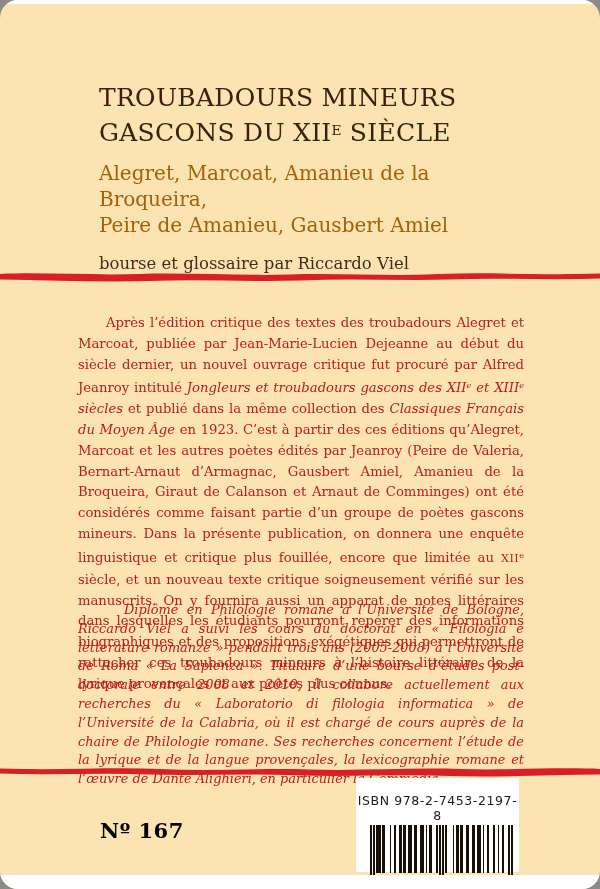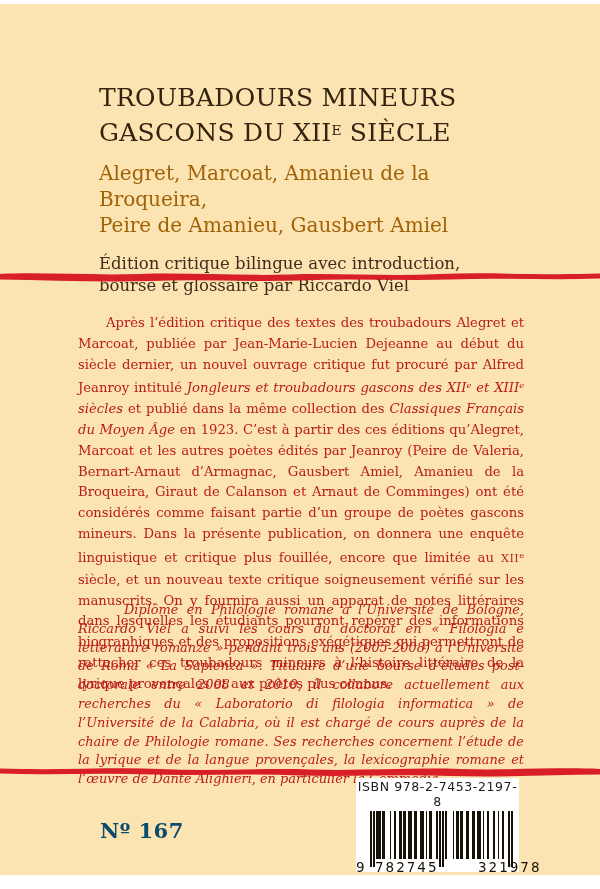--- a/index.html
+++ b/index.html
@@ -5,20 +5,21 @@
   * { margin: 0; padding: 0; box-sizing: border-box; }
   html, body { background: #8a8a8a; }
   .cover {
     position: relative;
     width: 600px;
     height: 889px;
     background: #fce3b2;
     font-family: "DejaVu Serif", "Liberation Serif", serif;
     color: #3f2d1b;
     overflow: hidden;
+    border-radius: 18px;
   }
   .edge-strip { position: absolute; left: 0; width: 100%; background: #ffffff; }
   .edge-top { top: 0; height: 4px; }
   .edge-bottom { bottom: 0; height: 14px; }
 
   .header { position: absolute; left: 99px; top: 82px; width: 430px; }
   .title {
     font-size: 25px;
     line-height: 32px;
     color: #33230f;
@@ -67,21 +68,21 @@
   .para .sup { font-size: 0.62em; vertical-align: 0.5em; }
   .para .sc { font-size: 0.85em; letter-spacing: 0.4px; }
 
   .isbn-box {
     position: absolute;
     left: 356px;
     top: 778px;
     width: 163px;
     height: 94px;
     background: #ffffff;
-    padding-top: 1px;
+    padding-top: 15px;
   }
   .isbn-label {
     text-align: center;
     font-family: "DejaVu Sans", "Liberation Sans", sans-serif;
     font-size: 12.5px;
     letter-spacing: 0.6px;
     color: #1d1d1d;
   }
   .barcode { position: relative; margin: 2px 0 0 14px; width: 145px; height: 74px; }
   .bc-bars { display: flex; align-items: flex-start; height: 56px; }
@@ -101,42 +102,41 @@
   .bc-digits .d-lead { position: absolute; left: 0; top: 0; }
   .bc-digits .d-g1 { position: absolute; left: 19px; top: 0; width: 62px; text-align: left; letter-spacing: 2px; }
   .bc-digits .d-g2 { position: absolute; left: 86px; top: 0; width: 62px; text-align: center; letter-spacing: 2px; margin-left: 36px; }
 
   .series-number {
     position: absolute;
     left: 100px;
     top: 818px;
     font-size: 21px;
     font-weight: 700;
-    color: #0c4a6e;
+    color: #000000;
     letter-spacing: 0.5px;
   }
 </style>
 </head>
 <body>
 
 <div class="cover">
 
   <div class="edge-strip edge-top"></div>
 
   <div class="header">
     <div class="title">
       <div>TROUBADOURS MINEURS</div>
       <div><span>GASCONS DU XII</span><span class="sup-cap">E</span><span> SIÈCLE</span></div>
     </div>
     <div class="authors">
       <div>Alegret, Marcoat, Amanieu de la Broqueira,</div>
       <div>Peire de Amanieu, Gausbert Amiel</div>
     </div>
     <div class="edition">
-      <div>Édition critique bilingue avec introduction,</div>
       <div>bourse et glossaire par Riccardo Viel</div>
     </div>
   </div>
 
   <svg class="rule rule-header" viewBox="0 0 600 14" preserveAspectRatio="none">
     <path d="M0,5 C40,3 90,6.5 140,5 C190,3.5 240,7 290,5.5 C340,4 390,7.5 440,5 C490,3 540,6.5 600,4.5 L600,9.5 C550,11.5 500,8.5 450,10.5 C400,12 350,9 300,11.5 C250,13 200,10 150,12 C100,13.5 50,11 0,10.5 Z" fill="#d81e26"></path>
   </svg>
 
   <div class="para para-main"><span>Après l’édition critique des textes des troubadours Alegret et Marcoat, publiée par Jean-Marie-Lucien Dejeanne au début du siècle dernier, un nouvel ouvrage critique fut procuré par Alfred Jeanroy intitulé </span><span class="it">Jongleurs et troubadours gascons des XII</span><span class="it sup">e</span><span class="it"> et XIII</span><span class="it sup">e</span><span class="it"> siècles</span><span> et publié dans la même collection des </span><span class="it">Classiques Français du Moyen Âge</span><span> en 1923. C’est à partir des ces éditions qu’Alegret, Marcoat et les autres poètes édités par Jeanroy (Peire de Valeria, Bernart-Arnaut d’Armagnac, Gausbert Amiel, Amanieu de la Broqueira, Giraut de Calanson et Arnaut de Comminges) ont été considérés comme faisant partie d’un groupe de poètes gascons mineurs. Dans la présente publication, on donnera une enquête linguistique et critique plus fouillée, encore que limitée au </span><span class="sc">XII</span><span class="sup">e</span><span> siècle, et un nouveau texte critique soigneusement vérifié sur les manuscrits. On y fournira aussi un apparat de notes littéraires dans lesquelles les étudiants pourront repérer des informations biographiques et des propositions exégétiques qui permettront de rattacher ces troubadours mineurs à l’histoire littéraire de la lyrique provençales et aux poètes plus connus.</span></div>
 

